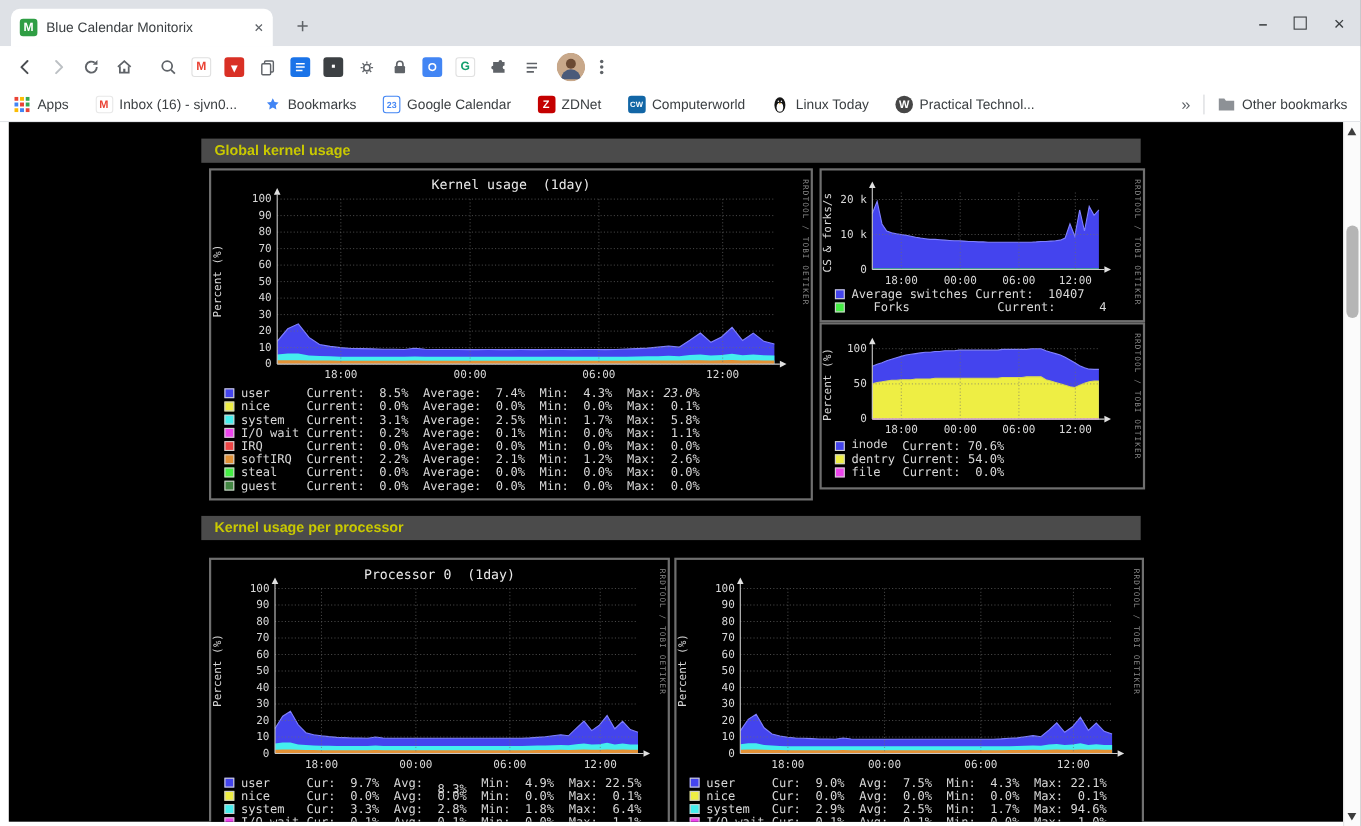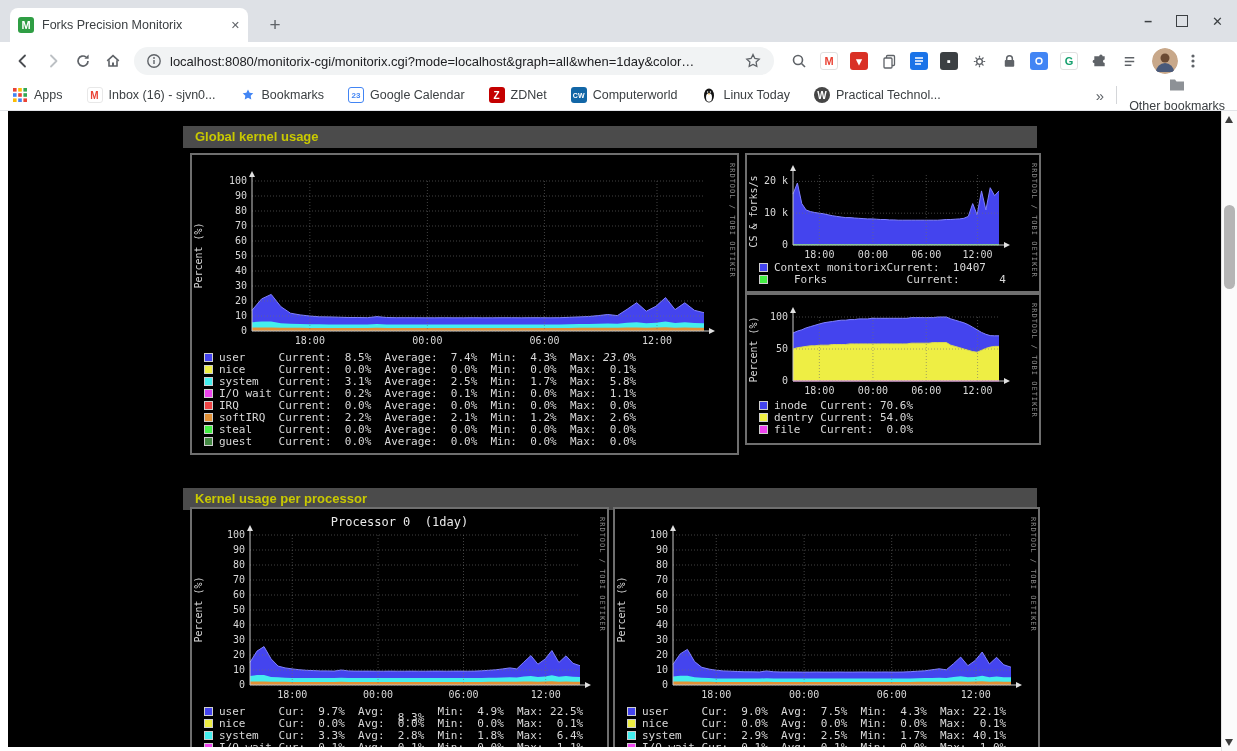--- a/index.html
+++ b/index.html
@@ -68,21 +68,21 @@
   .lg-label,.lg-hdr{white-space:pre;}
   .lg-val{white-space:pre;text-align:right;display:inline-block;}
   text.tick{font:10px "DejaVu Sans Mono",monospace;fill:#d8d8d8;}
 </style>
 </head>
 <body>
 
 <div class="titlebar">
   <div class="tab">
     <span class="favicon">M</span>
-    <span class="tab-title">Forks Precision Monitorix</span>
+    <span class="tab-title">Blue Calendar Monitorix</span>
     <span class="tab-close">✕</span>
   </div>
   <div class="newtab">+</div>
   <div class="win-controls">
     <span class="win-min">–</span>
     <span class="win-max"></span>
     <span class="win-close">✕</span>
   </div>
 </div>
 
@@ -101,31 +101,20 @@
     <svg width="18" height="18" viewBox="0 0 18 18">
         <path d="M14 9a5 5 0 1 1-1.9-3.9" stroke="#5f6368" stroke-width="1.7" fill="none"></path>
         <path d="M14.6 2.6v4.2h-4.2z" fill="#5f6368"></path>
       </svg>
   </div>
   <div class="tb-btn">
     <svg width="18" height="18" viewBox="0 0 18 18">
         <path d="M3.2 8.8 9 3.6l5.8 5.2" fill="none" stroke="#5f6368" stroke-width="1.6"></path>
         <path d="M5 8.2V14h8V8.2" fill="none" stroke="#5f6368" stroke-width="1.6"></path>
         <rect x="8" y="10.5" width="2" height="3.5" fill="#5f6368"></rect>
-      </svg>
-  </div>
-  <div class="omnibox">
-    <svg width="16" height="16" viewBox="0 0 16 16">
-        <circle cx="8" cy="8" r="6.2" fill="none" stroke="#5f6368" stroke-width="1.4"></circle>
-        <rect x="7.3" y="7" width="1.4" height="4" fill="#5f6368"></rect>
-        <circle cx="8" cy="5" r="0.9" fill="#5f6368"></circle>
-      </svg>
-    <span class="url">localhost:8080/monitorix-cgi/monitorix.cgi?mode=localhost&amp;graph=all&amp;when=1day&amp;color…</span>
-    <svg width="18" height="18" viewBox="0 0 18 18">
-        <path d="M9 2.6l1.9 3.9 4.3.6-3.1 3 .7 4.3L9 12.4l-3.8 2 .7-4.3-3.1-3 4.3-.6z" fill="none" stroke="#5f6368" stroke-width="1.3"></path>
       </svg>
   </div>
   <div class="ext">
     <div class="ext-btn">
       <svg width="17" height="17" viewBox="0 0 17 17">
           <circle cx="7" cy="7" r="4.5" fill="none" stroke="#5f6368" stroke-width="1.6"></circle>
           <path d="M10.5 10.5 14 14" stroke="#5f6368" stroke-width="1.6"></path>
         </svg>
     </div>
     <div class="ext-btn">
@@ -252,21 +241,21 @@
     </span>
     <span>Linux Today</span>
   </div>
   <div class="bm-item">
     <span class="bm-icon badge" style="width:16px;height:16px;background:#464646;color:#fff;font-size:10px;border-radius:50%;">W</span>
     <span>Practical Technol...</span>
   </div>
   <div class="bm-right">
     <span class="chevron">»</span>
     <span class="bm-divider"></span>
-    <div class="bm-item" style="margin-right:0;flex-direction:column;">
+    <div class="bm-item" style="margin-right:0;">
       <span class="bm-icon">
         <svg width="16" height="14" viewBox="0 0 16 14">
             <path d="M1 1.5h5l1.5 2H15v9H1z" fill="#8d9196"></path>
           </svg>
       </span>
       <span>Other bookmarks</span>
     </div>
   </div>
 </div>
 
@@ -310,20 +299,21 @@
         <text x="235.376" y="189" text-anchor="middle" class="tick">00:00</text>
         <line x1="352.444" y1="26" x2="352.444" y2="176" stroke="#6e6e6e" stroke-width="0.6" stroke-dasharray="1,2"></line>
         <text x="352.444" y="189" text-anchor="middle" class="tick">06:00</text>
         <line x1="464.992" y1="26" x2="464.992" y2="176" stroke="#6e6e6e" stroke-width="0.6" stroke-dasharray="1,2"></line>
         <text x="464.992" y="189" text-anchor="middle" class="tick">12:00</text>
         <line x1="60" y1="176" x2="517" y2="176" stroke="#c9c9c9" stroke-width="1"></line>
         <polygon points="517,173 523,176 517,179" fill="#e0e0e0"></polygon>
         <line x1="60" y1="176" x2="60" y2="22" stroke="#c9c9c9" stroke-width="1"></line>
         <polygon points="57,22 63,22 60,16" fill="#e0e0e0"></polygon>
       </svg>
+    <div class="g-title">Kernel usage  (1day)</div>
     <div class="g-ylabel" style="top:16px;height:168px;">
         <span>Percent (%)</span>
       </div>
     <div class="g-watermark"><span>RRDTOOL / TOBI OETIKER</span></div>
     <div class="g-legend" style="left:12px;top:196px;">
         <div class="lg-row">
           <span class="lg-sq" style="background: rgb(68, 68, 238);"></span>
           <span class="lg-label" style="width: 9ch;">user</span>
           <span class="lg-hdr">Current:</span>
           <span class="lg-val" style="width: 6ch;">8.5%</span>
@@ -445,21 +435,21 @@
         <line x1="46" y1="90" x2="46" y2="16" stroke="#c9c9c9" stroke-width="1"></line>
         <polygon points="43,16 49,16 46,10" fill="#e0e0e0"></polygon>
       </svg>
     <div class="g-ylabel" style="top:10px;height:92px;">
         <span>CS &amp; forks/s</span>
       </div>
     <div class="g-watermark"><span>RRDTOOL / TOBI OETIKER</span></div>
     <div class="g-legend" style="left:12px;top:106px;">
         <div class="lg-row">
           <span class="lg-sq" style="background: rgb(68, 68, 238);"></span>
-          <span class="lg-label" style="width: 17ch;">Context monitorix</span>
+          <span class="lg-label" style="width: 17ch;">Average switches</span>
           <span class="lg-hdr">Current:</span>
           <span class="lg-val" style="width: 7ch;">10407</span>
         </div>
         <div class="lg-row">
           <span class="lg-sq" style="background: rgb(68, 238, 68);"></span>
           <span class="lg-label" style="width: 17ch; margin-left: 20px;">Forks</span>
           <span class="lg-hdr">Current:</span>
           <span class="lg-val" style="width: 7ch;">4</span>
         </div>
       </div>
@@ -491,40 +481,40 @@
         <line x1="46" y1="86" x2="46" y2="18" stroke="#c9c9c9" stroke-width="1"></line>
         <polygon points="43,18 49,18 46,12" fill="#e0e0e0"></polygon>
       </svg>
     <div class="g-ylabel" style="top:12px;height:84px;">
         <span>Percent (%)</span>
       </div>
     <div class="g-watermark"><span>RRDTOOL / TOBI OETIKER</span></div>
     <div class="g-legend" style="left:12px;top:104px;">
         <div class="lg-row">
           <span class="lg-sq" style="background: rgb(68, 68, 238);"></span>
-          <span class="lg-label" style="width: 7ch;">inode</span>
+          <span class="lg-label" style="width: 7ch; font-family: Liberation Mono, monospace;">inode</span>
           <span class="lg-hdr">Current:</span>
           <span class="lg-val" style="width: 6ch;">70.6%</span>
         </div>
         <div class="lg-row">
           <span class="lg-sq" style="background: rgb(238, 238, 68);"></span>
           <span class="lg-label" style="width: 7ch;">dentry</span>
           <span class="lg-hdr">Current:</span>
           <span class="lg-val" style="width: 6ch;">54.0%</span>
         </div>
         <div class="lg-row">
           <span class="lg-sq" style="background: rgb(238, 68, 238);"></span>
           <span class="lg-label" style="width: 7ch;">file</span>
           <span class="lg-hdr">Current:</span>
           <span class="lg-val" style="width: 6ch;">0.0%</span>
         </div>
       </div>
   </div>
 
-  <div class="section-header" style="left:175px;top:377px;">
+  <div class="section-header" style="left:175px;top:358px;">
     <span>Kernel usage per processor</span>
   </div>
 
   <div class="graph-frame" style="left:182px;top:396px;width:415px;height:300px;">
     <svg class="g-plot" width="411" height="296">
         <path d="M58,176 L58.0,153.3 L65.0,142.1 L72.0,137.6 L79.1,149.9 L86.1,157.1 L93.1,158.9 L100.1,159.9 L107.1,160.7 L114.2,161.3 L121.2,161.6 L128.2,161.9 L135.2,161.9 L142.3,162.1 L149.3,161.0 L156.3,161.9 L163.3,162.1 L170.3,162.1 L177.4,162.1 L184.4,162.2 L191.4,162.2 L198.4,162.1 L205.4,162.2 L212.5,162.2 L219.5,162.1 L226.5,162.2 L233.5,162.2 L240.6,162.1 L247.6,162.1 L254.6,162.2 L261.6,162.1 L268.6,162.1 L275.7,162.2 L282.7,162.1 L289.7,161.8 L296.7,161.3 L303.7,160.8 L310.8,159.9 L317.8,158.9 L324.8,159.9 L331.8,153.2 L338.9,146.6 L345.9,155.2 L352.9,150.2 L359.9,141.5 L366.9,153.5 L374.0,146.8 L381.0,154.3 L388.0,156.7 L388,176 Z" fill="#4444EE"></path>
         <path d="M58,176 L58.0,166.9 L65.0,166.1 L72.0,166.1 L79.1,167.9 L86.1,168.3 L93.1,168.7 L100.1,168.9 L107.1,168.9 L114.2,169.1 L121.2,169.1 L128.2,169.1 L135.2,169.1 L142.3,169.1 L149.3,168.8 L156.3,169.1 L163.3,169.1 L170.3,169.1 L177.4,169.1 L184.4,169.1 L191.4,169.1 L198.4,169.1 L205.4,169.1 L212.5,169.1 L219.5,169.1 L226.5,169.1 L233.5,169.1 L240.6,169.1 L247.6,169.1 L254.6,169.1 L261.6,169.1 L268.6,169.1 L275.7,169.1 L282.7,169.1 L289.7,168.9 L296.7,168.8 L303.7,168.7 L310.8,168.5 L317.8,168.2 L324.8,168.5 L331.8,167.5 L338.9,166.9 L345.9,167.9 L352.9,167.5 L359.9,166.3 L366.9,167.8 L374.0,167.0 L381.0,167.8 L388.0,167.9 L388,176 Z" fill="#44EEEE"></path>
         <path d="M58,176 L58.0,172.5 L65.0,172.4 L72.0,172.4 L79.1,172.7 L86.1,172.8 L93.1,172.8 L100.1,173.0 L107.1,173.0 L114.2,173.0 L121.2,173.0 L128.2,173.0 L135.2,173.0 L142.3,173.0 L149.3,172.8 L156.3,173.0 L163.3,173.0 L170.3,173.0 L177.4,173.0 L184.4,173.0 L191.4,173.0 L198.4,173.0 L205.4,173.0 L212.5,173.0 L219.5,173.0 L226.5,173.0 L233.5,173.0 L240.6,173.0 L247.6,173.0 L254.6,173.0 L261.6,173.0 L268.6,173.0 L275.7,173.0 L282.7,173.0 L289.7,173.0 L296.7,172.8 L303.7,172.8 L310.8,172.8 L317.8,172.7 L324.8,172.8 L331.8,172.5 L338.9,172.4 L345.9,172.7 L352.9,172.5 L359.9,172.3 L366.9,172.7 L374.0,172.4 L381.0,172.7 L388.0,172.7 L388,176 Z" fill="#E29136"></path>
         <path d="M58.0,153.3 L65.0,142.1 L72.0,137.6 L79.1,149.9 L86.1,157.1 L93.1,158.9 L100.1,159.9 L107.1,160.7 L114.2,161.3 L121.2,161.6 L128.2,161.9 L135.2,161.9 L142.3,162.1 L149.3,161.0 L156.3,161.9 L163.3,162.1 L170.3,162.1 L177.4,162.1 L184.4,162.2 L191.4,162.2 L198.4,162.1 L205.4,162.2 L212.5,162.2 L219.5,162.1 L226.5,162.2 L233.5,162.2 L240.6,162.1 L247.6,162.1 L254.6,162.2 L261.6,162.1 L268.6,162.1 L275.7,162.2 L282.7,162.1 L289.7,161.8 L296.7,161.3 L303.7,160.8 L310.8,159.9 L317.8,158.9 L324.8,159.9 L331.8,153.2 L338.9,146.6 L345.9,155.2 L352.9,150.2 L359.9,141.5 L366.9,153.5 L374.0,146.8 L381.0,154.3 L388.0,156.7" fill="none" stroke="#8080FF" stroke-width="1"></path>
         <line x1="58" y1="176" x2="388" y2="176" stroke="#6e6e6e" stroke-width="0.6" stroke-dasharray="1,2"></line>
@@ -692,21 +682,21 @@
         <div class="lg-row">
           <span class="lg-sq" style="background: rgb(68, 238, 238);"></span>
           <span class="lg-label" style="width: 9ch;">system</span>
           <span class="lg-hdr">Cur:</span>
           <span class="lg-val" style="width: 6ch;">2.9%</span>
           <span class="lg-hdr" style="margin-left: 2ch;">Avg:</span>
           <span class="lg-val" style="width: 6ch;">2.5%</span>
           <span class="lg-hdr" style="margin-left: 2ch;">Min:</span>
           <span class="lg-val" style="width: 6ch;">1.7%</span>
           <span class="lg-hdr" style="margin-left: 2ch;">Max:</span>
-          <span class="lg-val" style="width: 6ch;">40.1%</span>
+          <span class="lg-val" style="width: 6ch;">94.6%</span>
         </div>
         <div class="lg-row">
           <span class="lg-sq" style="background: rgb(238, 68, 238);"></span>
           <span class="lg-label" style="width: 9ch;">I/O wait</span>
           <span class="lg-hdr">Cur:</span>
           <span class="lg-val" style="width: 6ch;">0.1%</span>
           <span class="lg-hdr" style="margin-left: 2ch;">Avg:</span>
           <span class="lg-val" style="width: 6ch;">0.1%</span>
           <span class="lg-hdr" style="margin-left: 2ch;">Min:</span>
           <span class="lg-val" style="width: 6ch;">0.0%</span>

